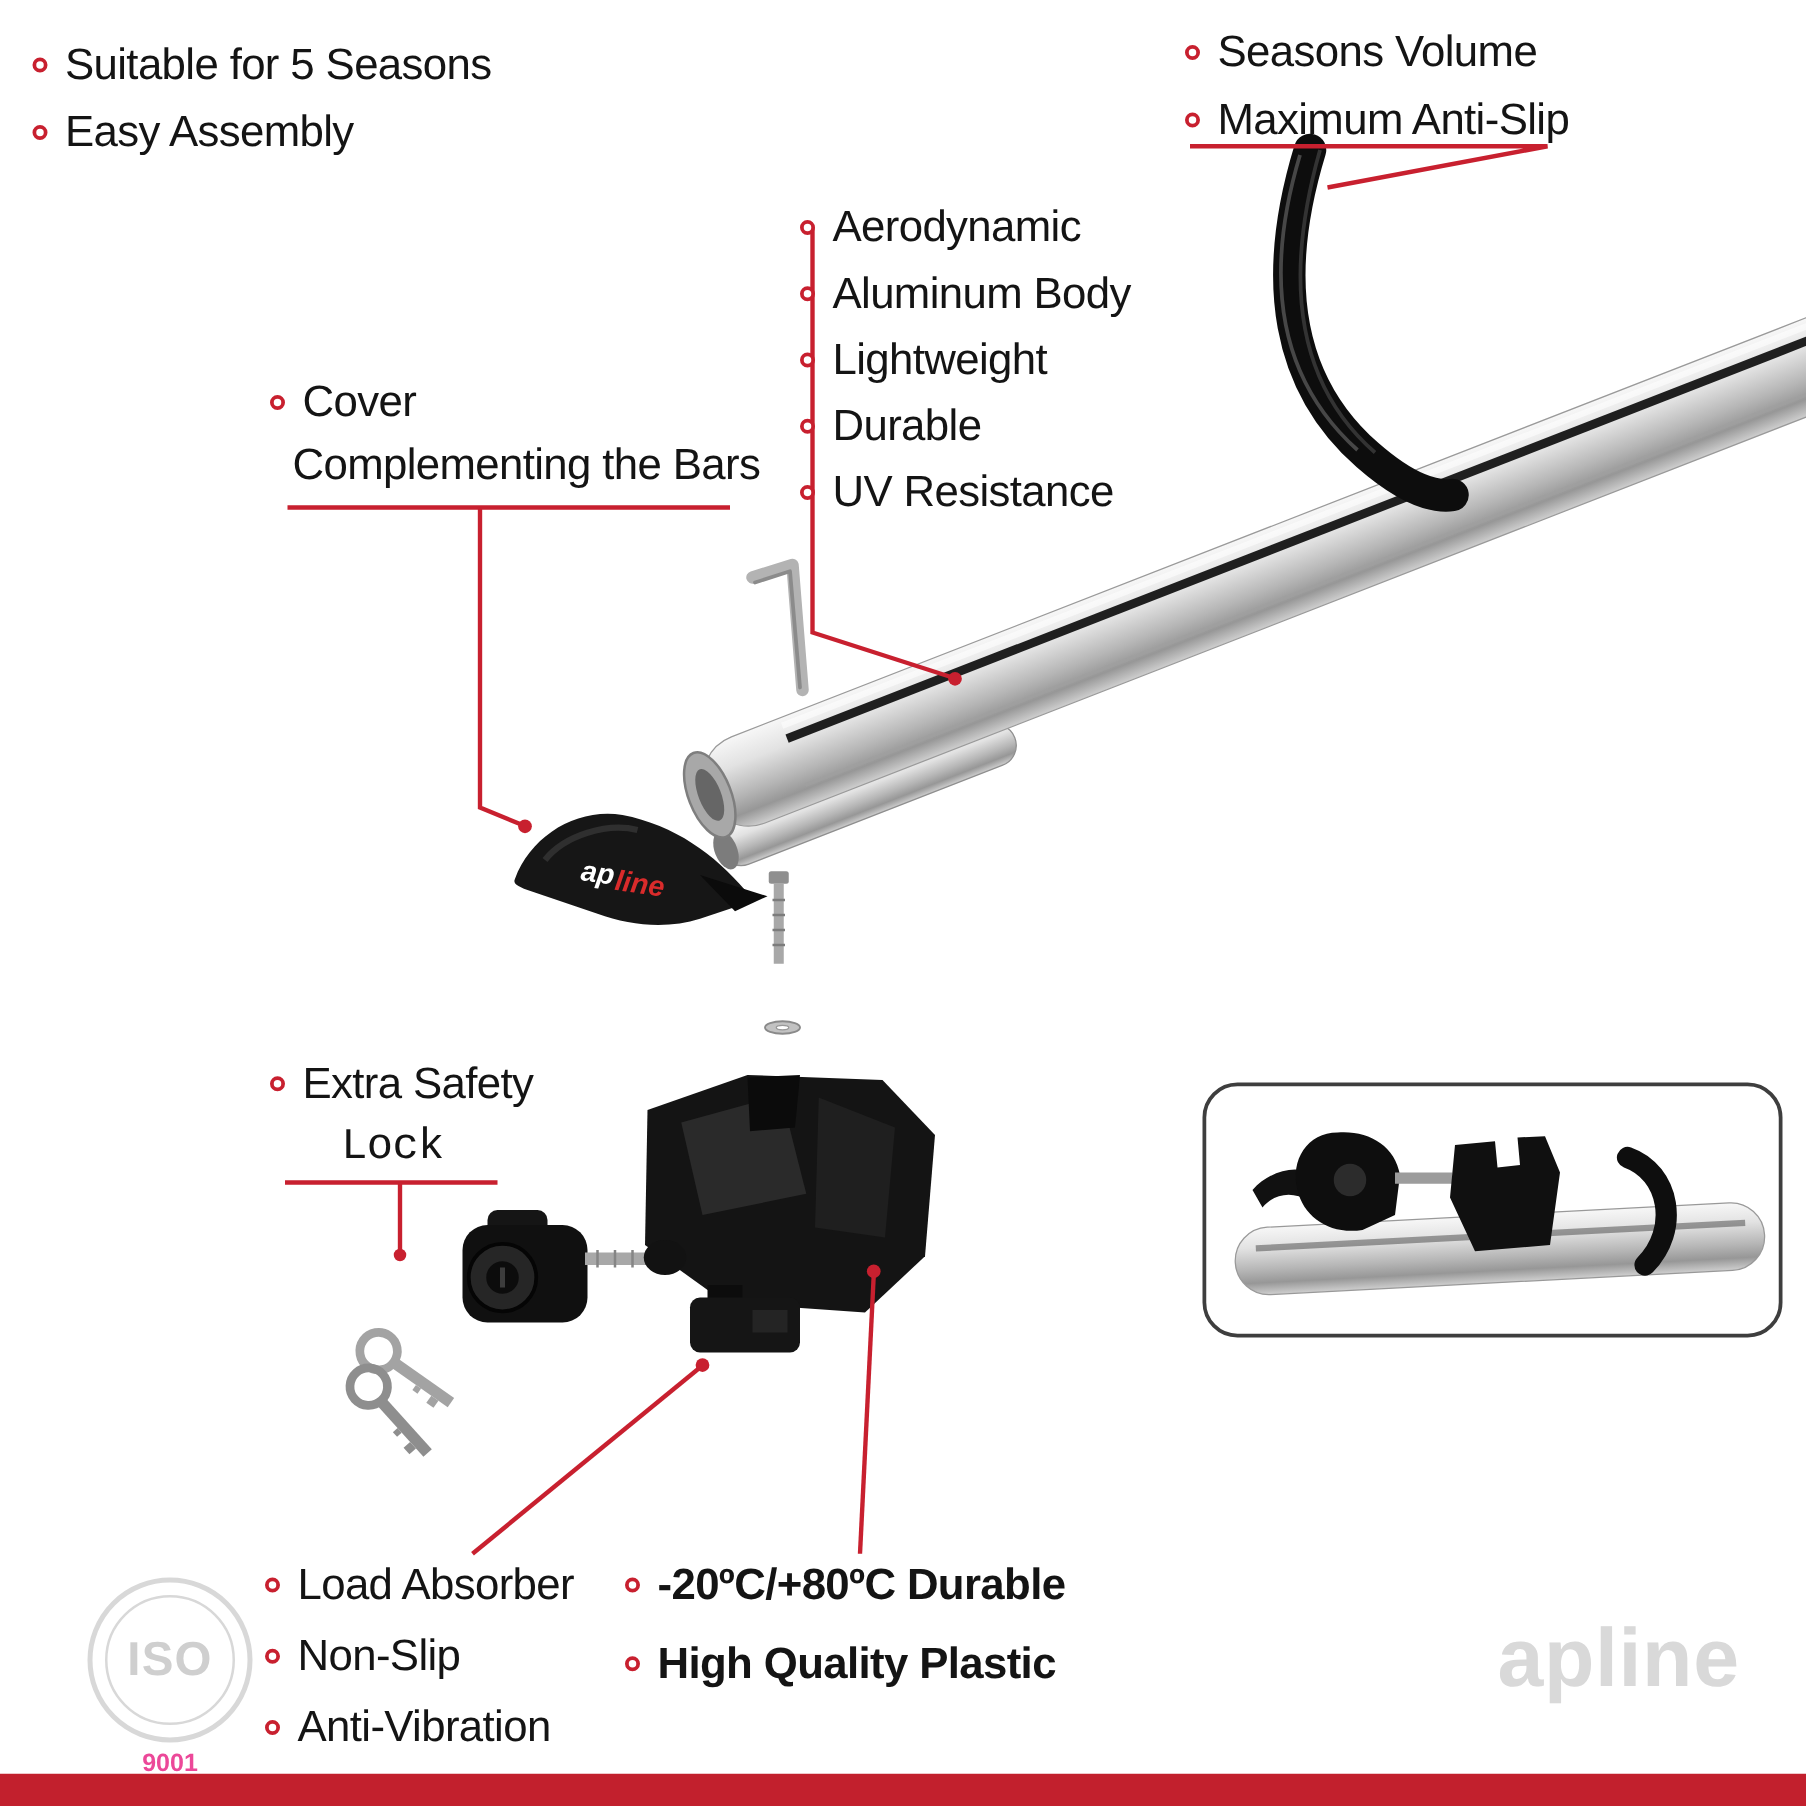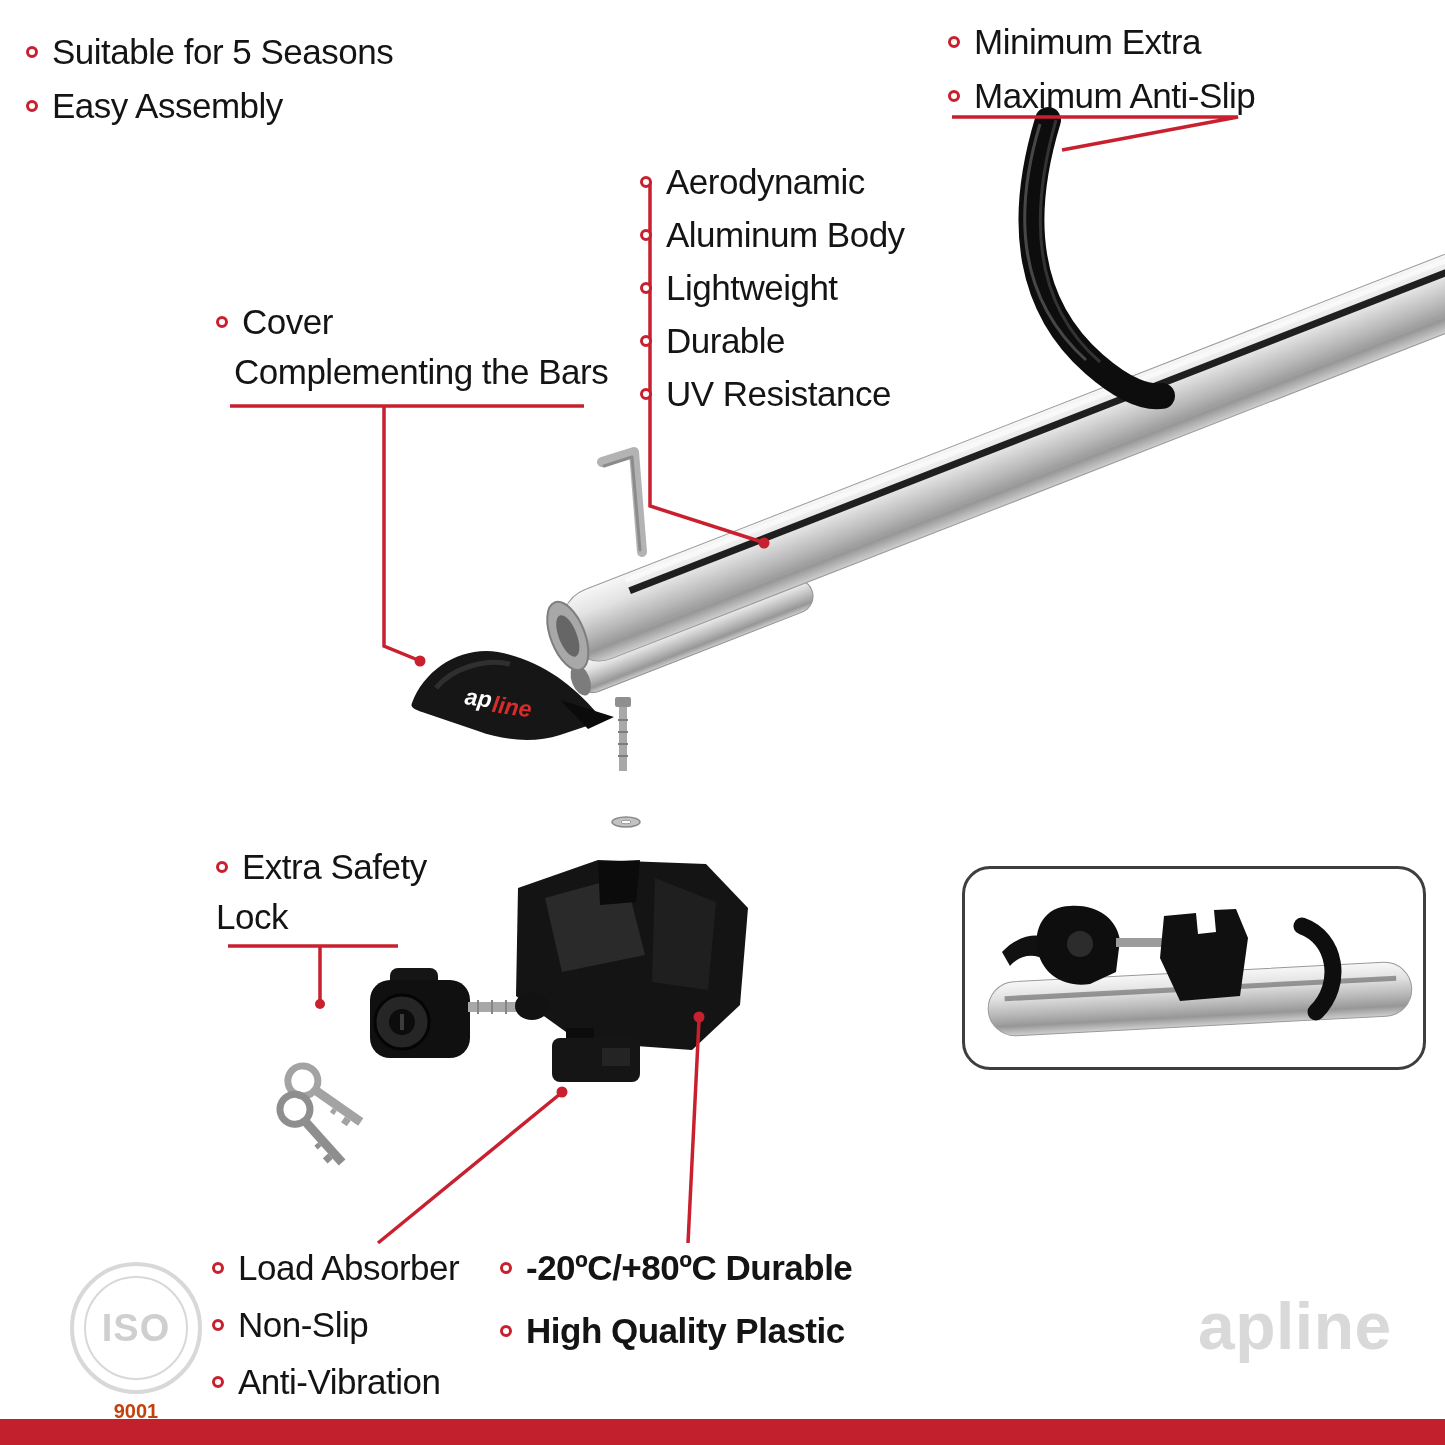--- a/index.html
+++ b/index.html
@@ -11,34 +11,34 @@
   .ring { width:12px; height:12px; border:3.5px solid #c8202f; border-radius:50%; background:#fff; flex:0 0 auto; }
   .list { position:absolute; display:flex; flex-direction:column; }
   .top-left  { left:26px;  top:30px;  gap:10px; }
   .top-right { left:948px; top:20px;  gap:10px; }
   .features  { left:640px; top:160px; gap:9px; }
   .bottom-left   { left:212px; top:1246px; gap:13px; }
   .bottom-center { left:500px; top:1246px; gap:19px;font-weight:bold; }
   .cover-label { position:absolute; left:216px; top:300px; }
   .cover-label .second { margin-left:18px; margin-top:6px; }
   .lock-label { position:absolute; left:216px; top:845px; width:196px; }
-  .lock-label .second { margin-top:6px; }
+  .lock-label .second { text-align:center; margin-top:6px;font-family:Liberation Mono, monospace; }
   .bob-title { position:absolute; left:1016px; top:806px; }
   .bob-title .lbl { font-size:37px; }
   .bottom-box { position:absolute; left:962px; top:866px; width:464px; height:204px;
                 border:3px solid #3e3e3e; border-radius:28px; background:transparent; }
   .watermark { position:absolute; left:1198px; top:1288px; font-size:66px; font-weight:bold;
                color:#d9d9d9; letter-spacing:0.5px; }
   .iso-stamp { position:absolute; left:70px; top:1262px; width:132px; height:132px;
                border:4px solid #d8d8d8; border-radius:50%; display:flex; align-items:center; justify-content:center; }
   .iso-inner { width:104px; height:104px; border:2px solid #d8d8d8; border-radius:50%;
                display:flex; align-items:center; justify-content:center; }
   .iso-text { font-size:38px; font-weight:bold; color:#cfcfcf; letter-spacing:1px; }
   .iso-num  { position:absolute; left:50%; transform:translateX(-50%); top:134px;
-              font-size:20px; color:#c2410c; font-weight:bold; }
+              font-size:20px; color:#ec4899; font-weight:bold; }
   .bottom-bar { position:absolute; left:0; right:0; bottom:0; height:26px; background:#c2202d; }
 </style>
 </head>
 <body>
 
 <div class="canvas">
 
   <svg class="scene" width="1445" height="1445" viewBox="0 0 1445 1445">
     <defs>
       <linearGradient id="silver" x1="0" y1="0" x2="0" y2="1">
@@ -175,21 +175,21 @@
     </div>
     <div class="row">
       <span class="ring"></span>
       <span class="lbl">Easy Assembly</span>
     </div>
   </div>
 
   <div class="list top-right">
     <div class="row">
       <span class="ring"></span>
-      <span class="lbl">Minimum Extra</span>
+      <span class="lbl">Seasons Volume</span>
     </div>
     <div class="row">
       <span class="ring"></span>
       <span class="lbl">Maximum Anti-Slip</span>
     </div>
   </div>
 
   <div class="list features">
     <div class="row">
       <span class="ring"></span>

